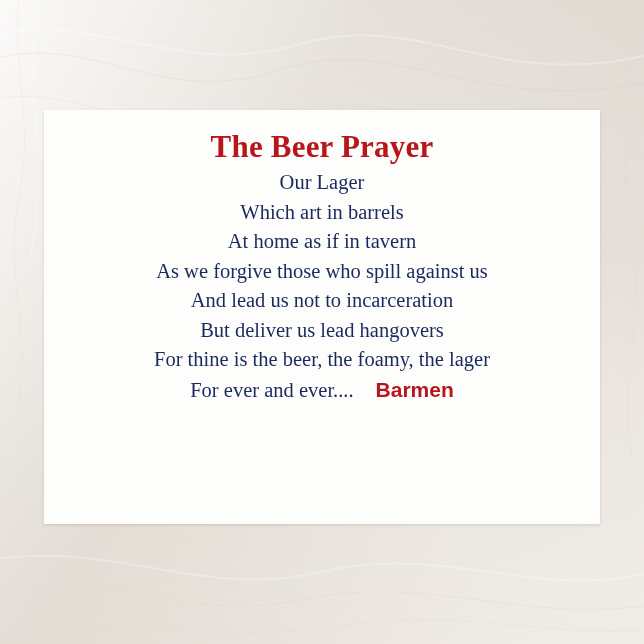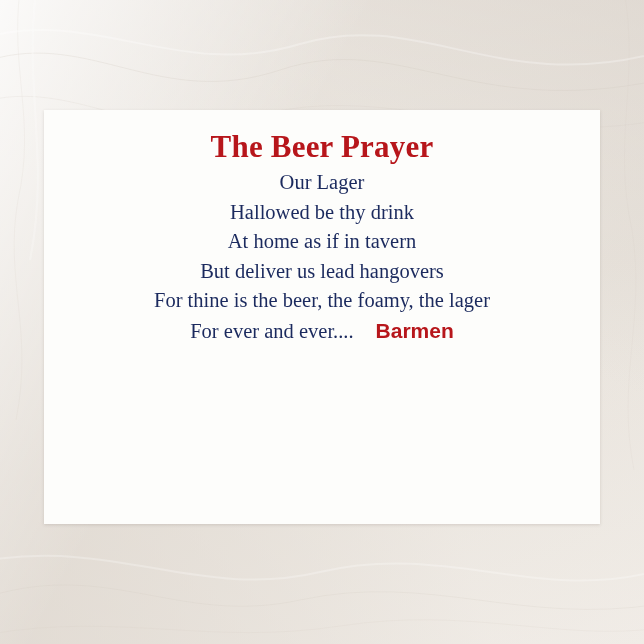--- a/index.html
+++ b/index.html
@@ -109,22 +109,24 @@
     </g>
   </svg>
 
   <div class="card">
     <div class="card-inner">
 
       <div class="title">The Beer Prayer</div>
 
       <div class="lines">
         <div class="line">Our Lager</div>
-        <div class="line">Hallowed be thy drink</div>
+        <div class="line">Which art in barrels</div>
         <div class="line">At home as if in tavern</div>
+        <div class="line">As we forgive those who spill against us</div>
+        <div class="line">And lead us not to incarceration</div>
         <div class="line">But deliver us lead hangovers</div>
         <div class="line">For thine is the beer, the foamy, the lager</div>
 
         <div class="last-line">
           <span>For ever and ever....</span><span class="barmen">Barmen</span>
         </div>
       </div>
 
     </div>
   </div>

